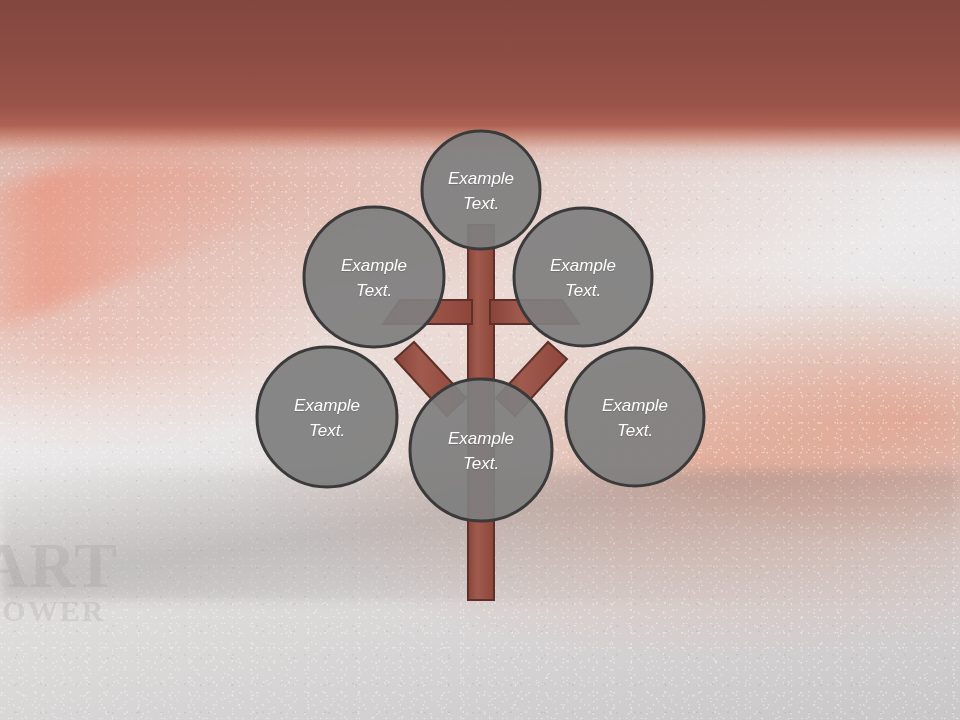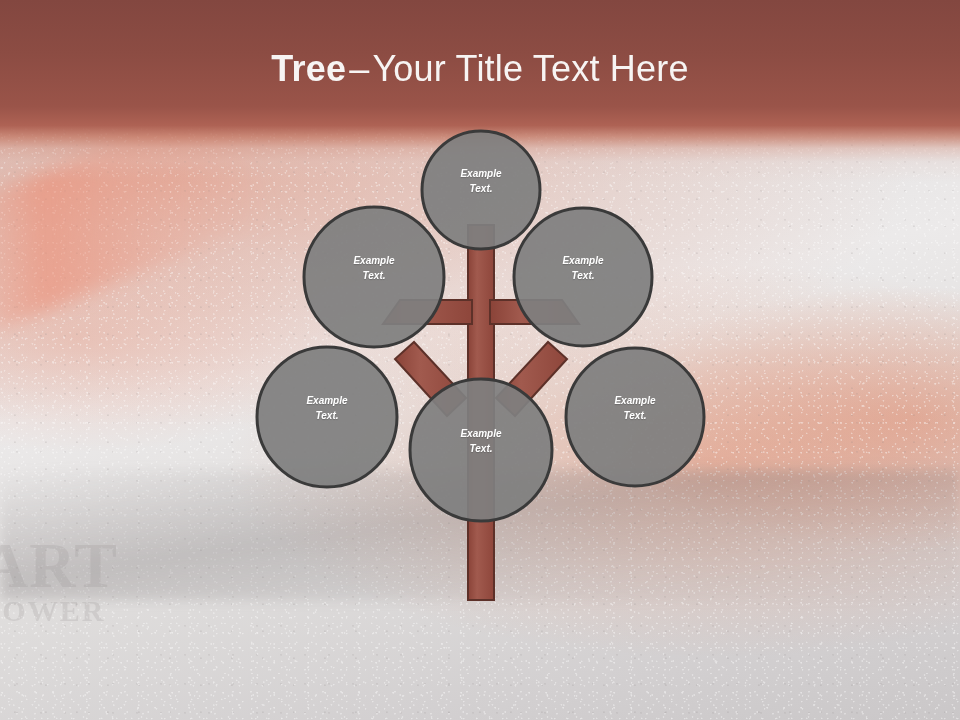--- a/index.html
+++ b/index.html
@@ -138,22 +138,22 @@
     left: 0; top: 0;
     width: 960px;
     height: 720px;
   }
 
   .node-label {
     position: absolute;
     text-align: center;
     color: #ffffff;
     font-style: italic;
-    font-weight: bold;
-    font-size: 10px;
+    font-weight: normal;
+    font-size: 17px;
     line-height: 1.45;
     pointer-events: none;
     text-shadow: 0 1px 1px rgba(0,0,0,0.18);
   }
 
   
   .footer-text {
     position: absolute;
     left: 0; right: 0;
     top: 620px;
@@ -172,23 +172,20 @@
   <div class="bg-photo"></div>
   <div class="bg-grain"></div>
   <div class="bg-ridge"></div>
   <div class="bg-streak"></div>
   <div class="bg-watermark">
     <span>ART</span>
     <span class="wm-small">POWER</span>
   </div>
 
   <div class="header-band"></div>
-  <div class="slide-title">
-    <span class="t-strong">Tree</span><span class="t-dash">–</span><span class="t-rest">Your Title Text Here</span>
-  </div>
 
   <div class="tree-wrap">
 
     <svg class="tree-svg" viewBox="0 0 960 720">
       <defs>
         <linearGradient id="branchGrad" x1="0" y1="0" x2="1" y2="0">
           <stop offset="0%" stop-color="#8a4338"></stop>
           <stop offset="35%" stop-color="#a15a4e"></stop>
           <stop offset="100%" stop-color="#8e463b"></stop>
         </linearGradient>

